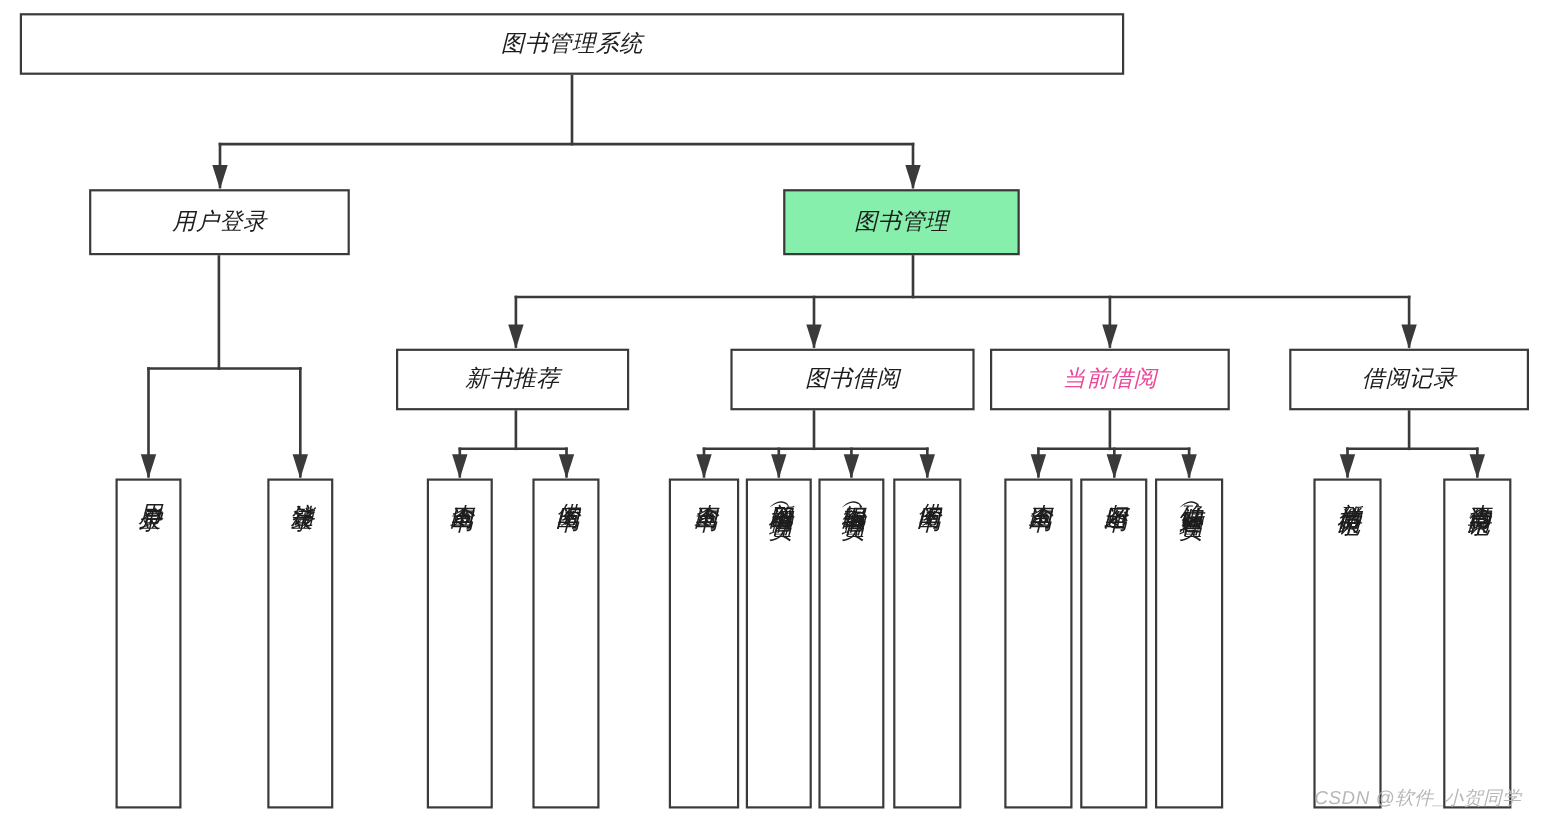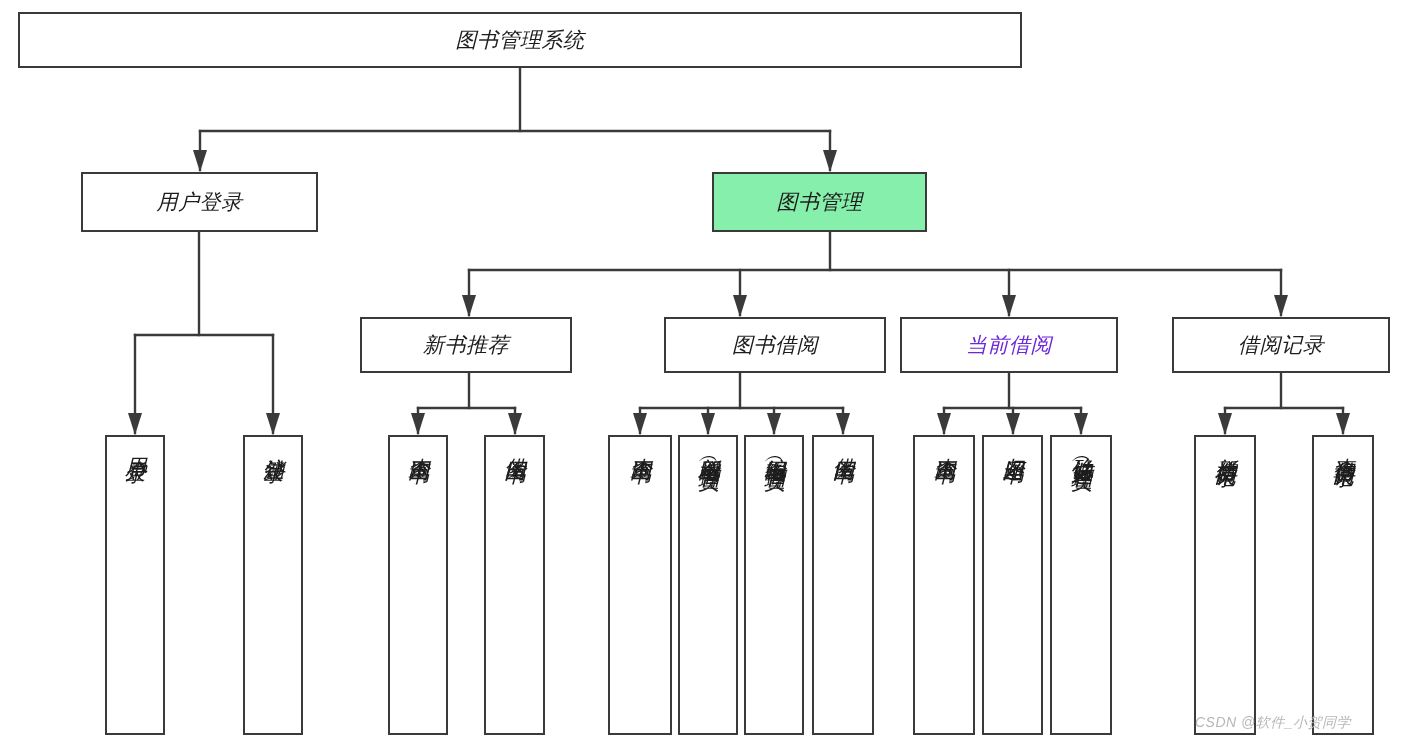--- a/index.html
+++ b/index.html
@@ -53,21 +53,21 @@
   .node.vertical .label {
     writing-mode: vertical-rl;
     text-orientation: upright;
     font-size: 21px;
     letter-spacing: 2px;
     white-space: nowrap;
   }
   #watermark {
     position: absolute;
     color: #b7b7b7;
-    font-size: 14px;
+    font-size: 17px;
     letter-spacing: 0.5px;
     white-space: nowrap;
     user-select: none;
   }
 </style>
 </head>
 <body>
 
 <div id="canvas" style="width: 1405px; height: 747px; background: rgb(255, 255, 255);">
   <svg id="edges" viewBox="0 0 1405 747" xmlns="http://www.w3.org/2000/svg">
@@ -141,21 +141,21 @@
       <div class="node horizontal" style="left: 712px; top: 172px; width: 215px; height: 60px; border-color: rgb(58, 58, 58); background: #86efac;">
         <span class="label" style="color: rgb(29, 29, 29);">图书管理</span>
       </div>
       <div class="node horizontal" style="left: 360px; top: 317px; width: 212px; height: 56px; border-color: rgb(58, 58, 58); background: rgb(255, 255, 255);">
         <span class="label" style="color: rgb(29, 29, 29);">新书推荐</span>
       </div>
       <div class="node horizontal" style="left: 664px; top: 317px; width: 222px; height: 56px; border-color: rgb(58, 58, 58); background: rgb(255, 255, 255);">
         <span class="label" style="color: rgb(29, 29, 29);">图书借阅</span>
       </div>
       <div class="node horizontal" style="left: 900px; top: 317px; width: 218px; height: 56px; border-color: rgb(58, 58, 58); background: rgb(255, 255, 255);">
-        <span class="label" style="color: #6d28d9;">当前借阅</span>
+        <span class="label" style="color: #ec4899;">当前借阅</span>
       </div>
       <div class="node horizontal" style="left: 1172px; top: 317px; width: 218px; height: 56px; border-color: rgb(58, 58, 58); background: rgb(255, 255, 255);">
         <span class="label" style="color: rgb(29, 29, 29); text-align: right;">借阅记录</span>
       </div>
       <div class="node vertical" style="left: 105px; top: 435px; width: 60px; height: 300px; border-color: rgb(58, 58, 58); background: rgb(255, 255, 255);">
         <span class="label" style="color: rgb(29, 29, 29);">用户登录</span>
       </div>
       <div class="node vertical" style="left: 243px; top: 435px; width: 60px; height: 300px; border-color: rgb(58, 58, 58); background: rgb(255, 255, 255);">
         <span class="label" style="color: rgb(29, 29, 29);">注销登录</span>
       </div>

